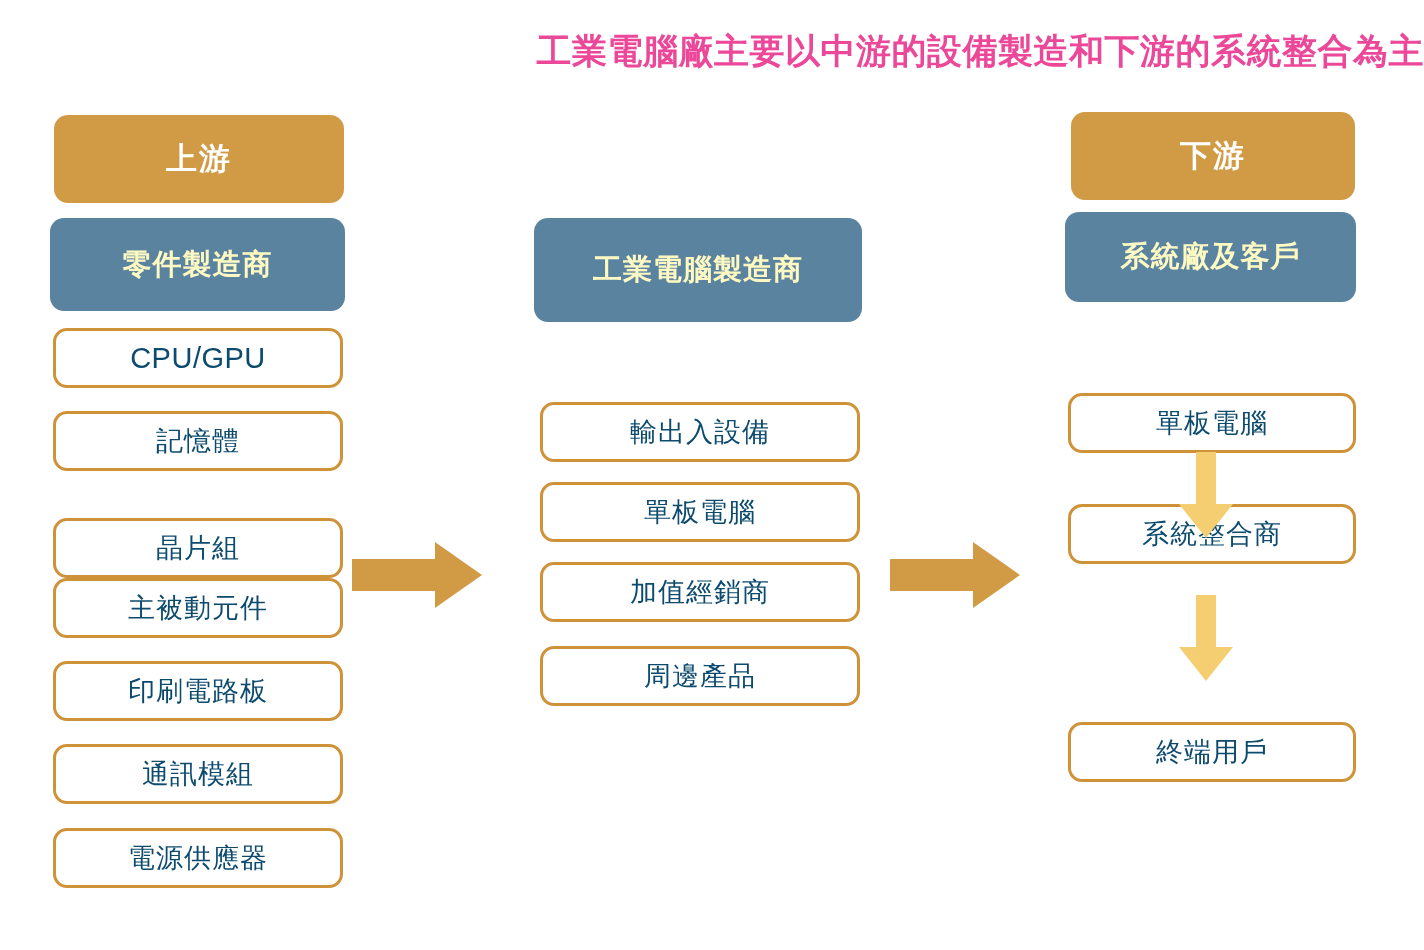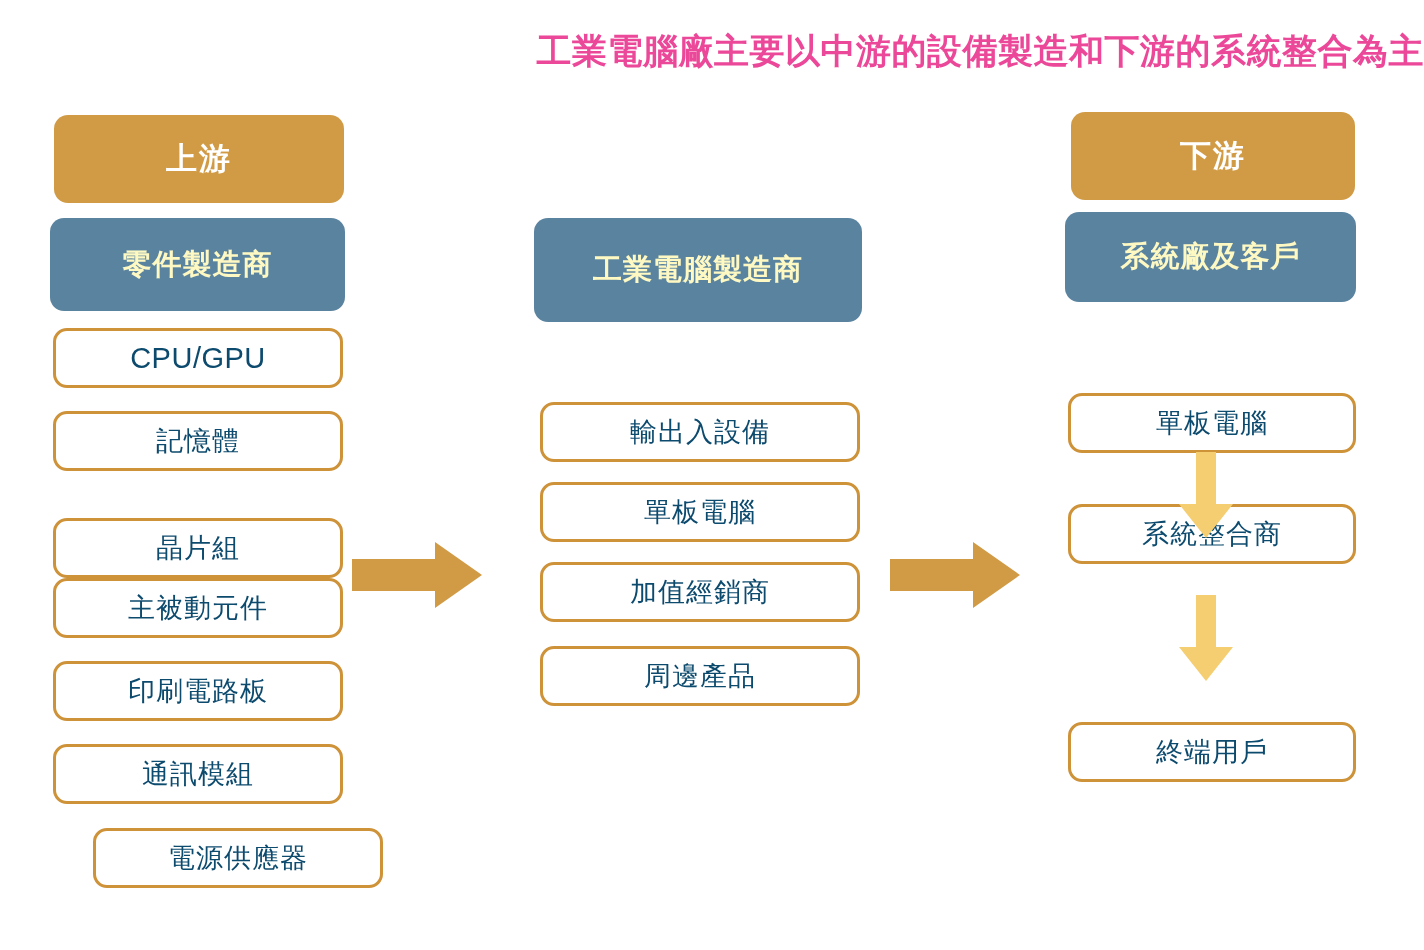--- a/index.html
+++ b/index.html
@@ -91,21 +91,21 @@
   
   #column-upstream .stage-header { left: 54px;  top: 115px; width: 290px; height: 88px; }
   #column-upstream .role-header  { left: 50px;  top: 218px; width: 295px; height: 93px; }
   #upstream-items .item-box      { left: 53px;  width: 290px; height: 60px; }
   #upstream-item-0 { top: 328px; }
   #upstream-item-1 { top: 411px; }
   #upstream-item-2 { top: 518px; font-family: Liberation Serif, serif; }
   #upstream-item-3 { top: 578px; }
   #upstream-item-4 { top: 661px; }
   #upstream-item-5 { top: 744px; }
-  #upstream-item-6 { top: 828px; margin-left: 40px; }
+  #upstream-item-6 { top: 828px; }
 
   
   #column-midstream .stage-header { left: 50px; top: 115px; width: 320px; height: 88px; }
   #column-midstream .role-header  { left: 44px; top: 218px; width: 328px; height: 104px; }
   #midstream-items .item-box      { left: 50px; width: 320px; height: 60px; }
   #midstream-item-0 { top: 402px; }
   #midstream-item-1 { top: 482px; }
   #midstream-item-2 { top: 562px; }
   #midstream-item-3 { top: 646px; }
 

